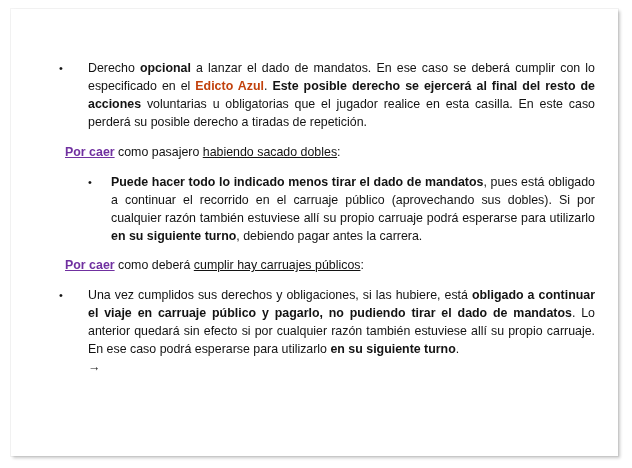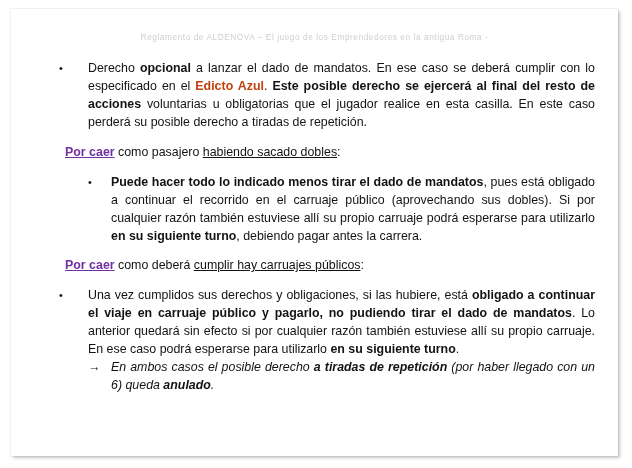--- a/index.html
+++ b/index.html
@@ -125,21 +125,20 @@
   .bi { font-style: italic; font-weight: bold; }
   
   .nojust { text-align: left; }
 </style>
 </head>
 <body>
 
 <div class="page-surface">
   <div class="doc">
 
-    <div class="doc-header">Reglamento de ALDENOVA – El juego de los Emprendedores en la antigua Roma -</div>
 
     <div class="content">
 
       <div class="para bullet-l1">
         <span class="marker">•</span>
         <span><span>Derecho </span><b>opcional</b><span> a lanzar el dado de mandatos. En ese caso se deberá cumplir con lo especificado en el </span><span class="accent-blue">Edicto Azul</span><span>. </span><b>Este posible derecho se ejercerá al final del resto de acciones</b><span> voluntarias u obligatorias que el jugador realice en esta casilla. En este caso perderá su posible derecho a tiradas de repetición.</span></span>
       </div>
 
       <div class="spacer-12"></div>
 
@@ -158,18 +157,17 @@
 
       <div class="spacer-12"></div>
 
       <div class="para bullet-l1">
         <span class="marker">•</span>
         <span><span>Una vez cumplidos sus derechos y obligaciones, si las hubiere, está </span><b>obligado a continuar el viaje en carruaje público y pagarlo, no pudiendo tirar el dado de mandatos</b><span>. Lo anterior quedará sin efecto si por cualquier razón también estuviese allí su propio carruaje. En ese caso podrá esperarse para utilizarlo </span><b>en su siguiente turno</b><span>.</span></span>
       </div>
 
       <div class="para arrow-line">
         <span class="marker">→</span>
-        <span><span class="i">En ambos casos el posible derecho </span><span class="bi">a tiradas de repetición</span><span class="i"> (por haber llegado con un 6) queda </span><span class="bi">anulado</span><span class="i">.</span></span>
       </div>
 
     </div>
   </div>
 </div>
 
 </body></html>

